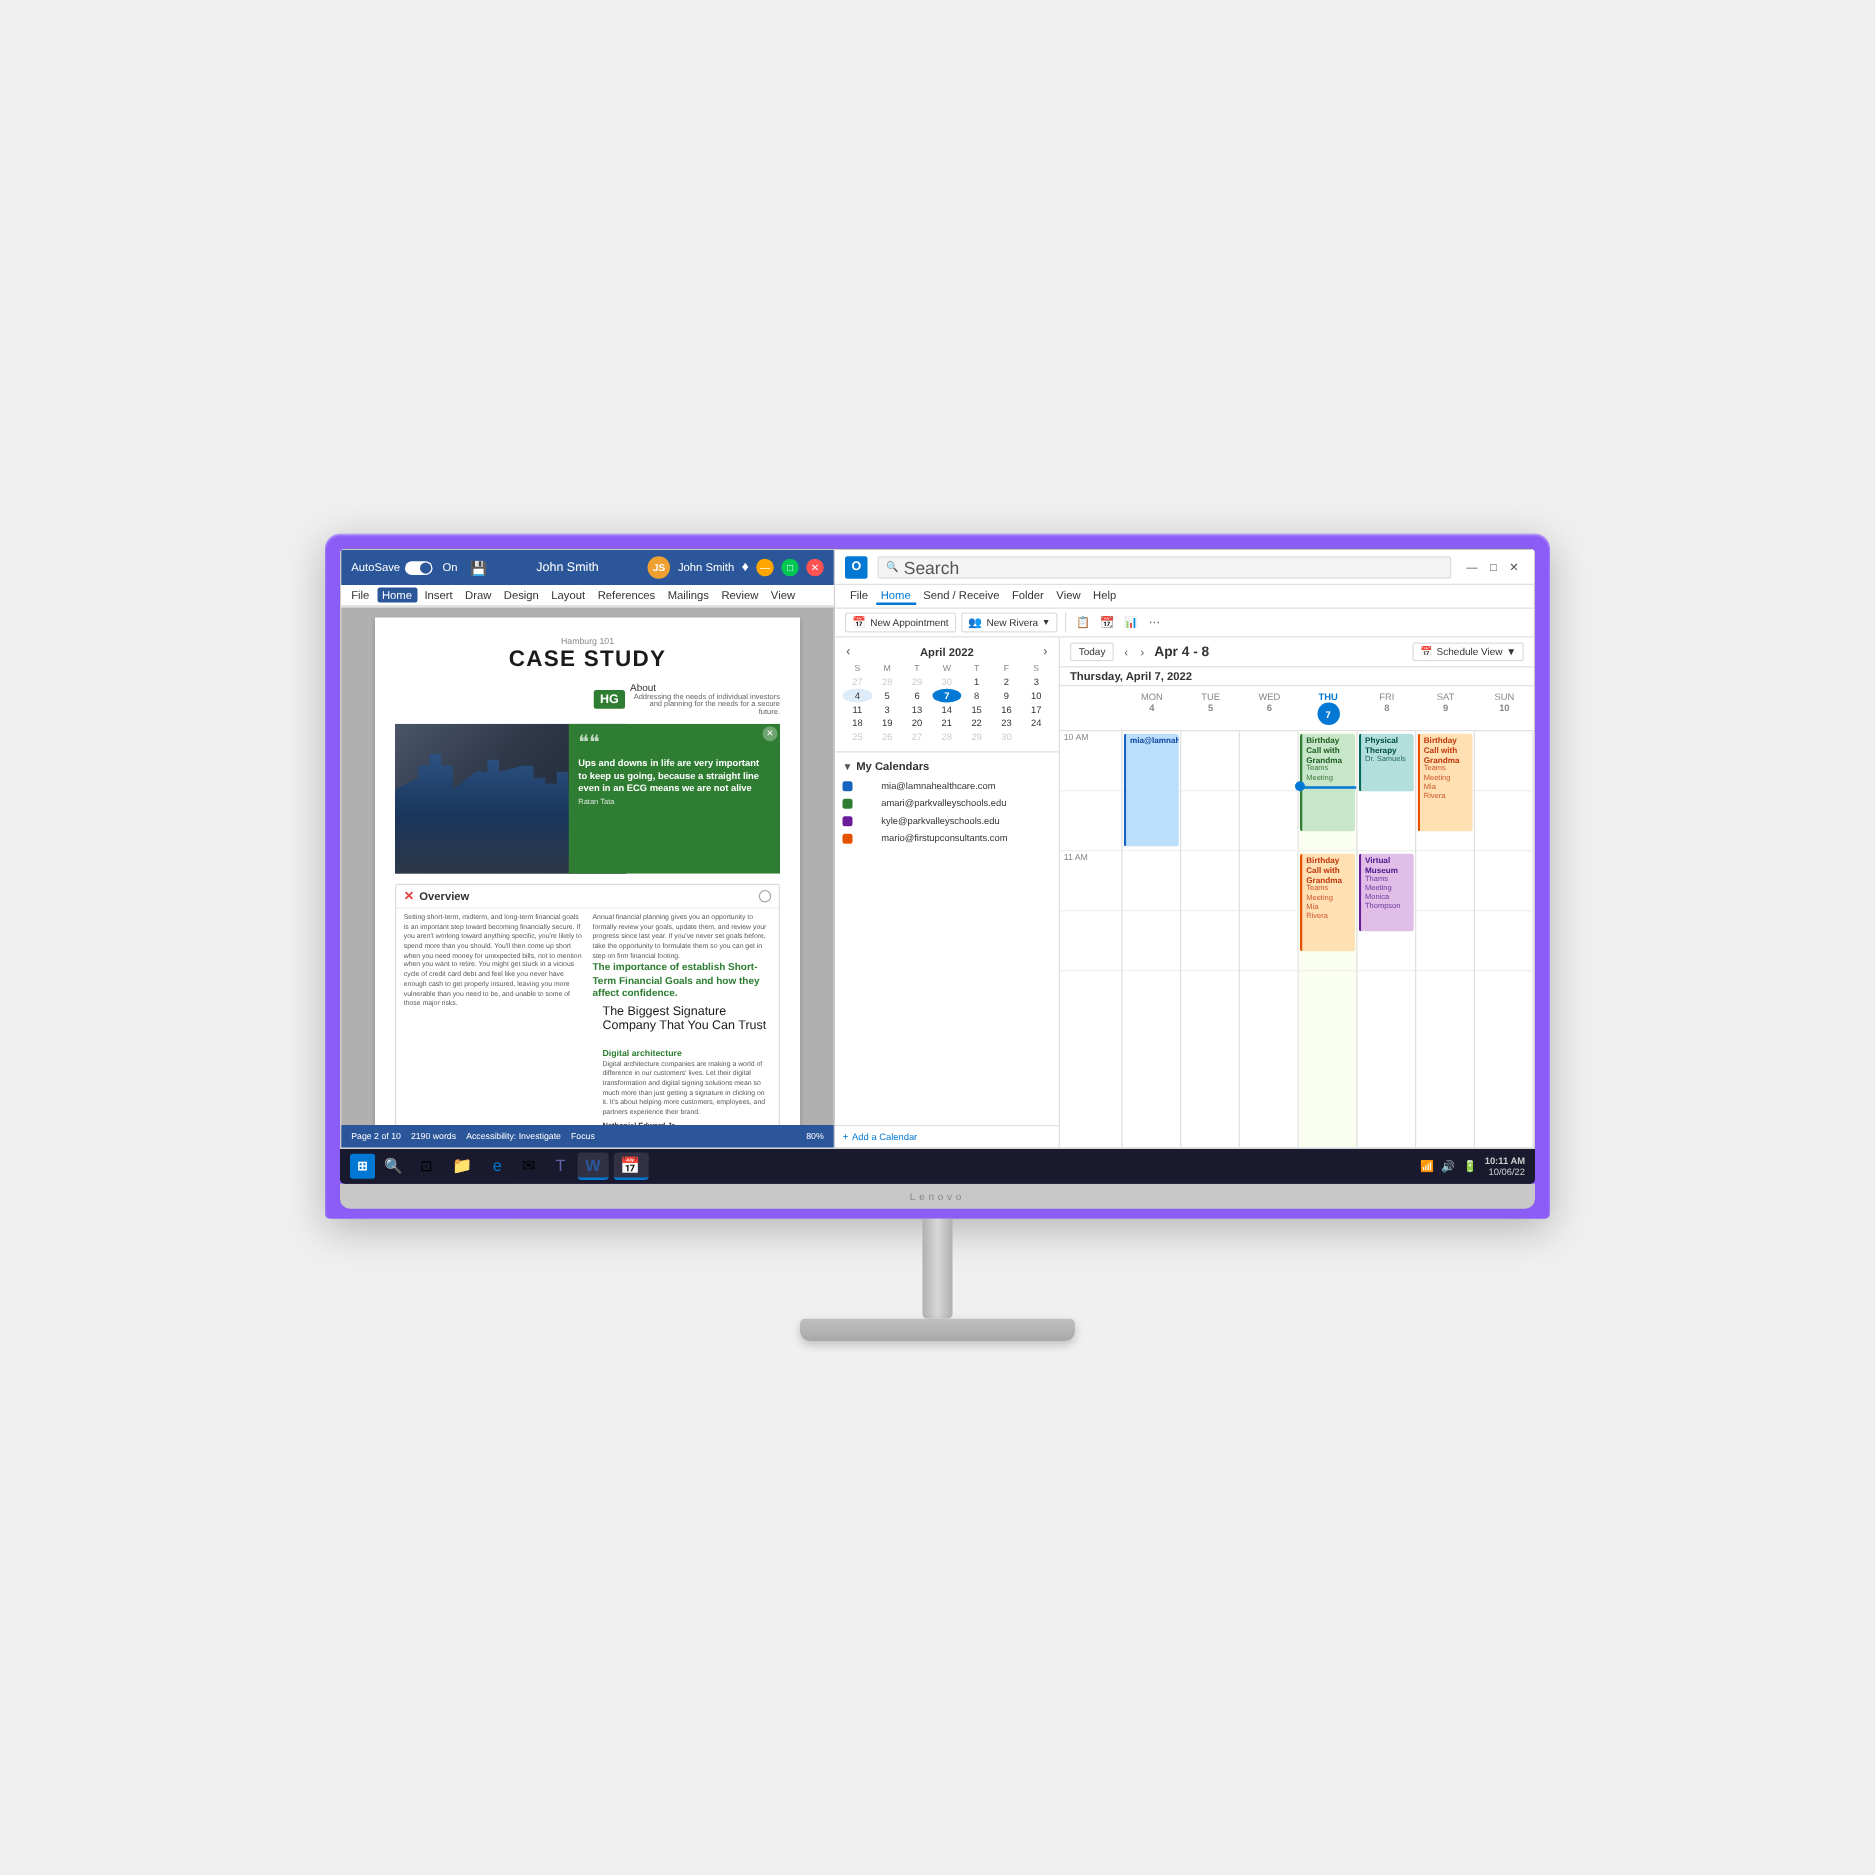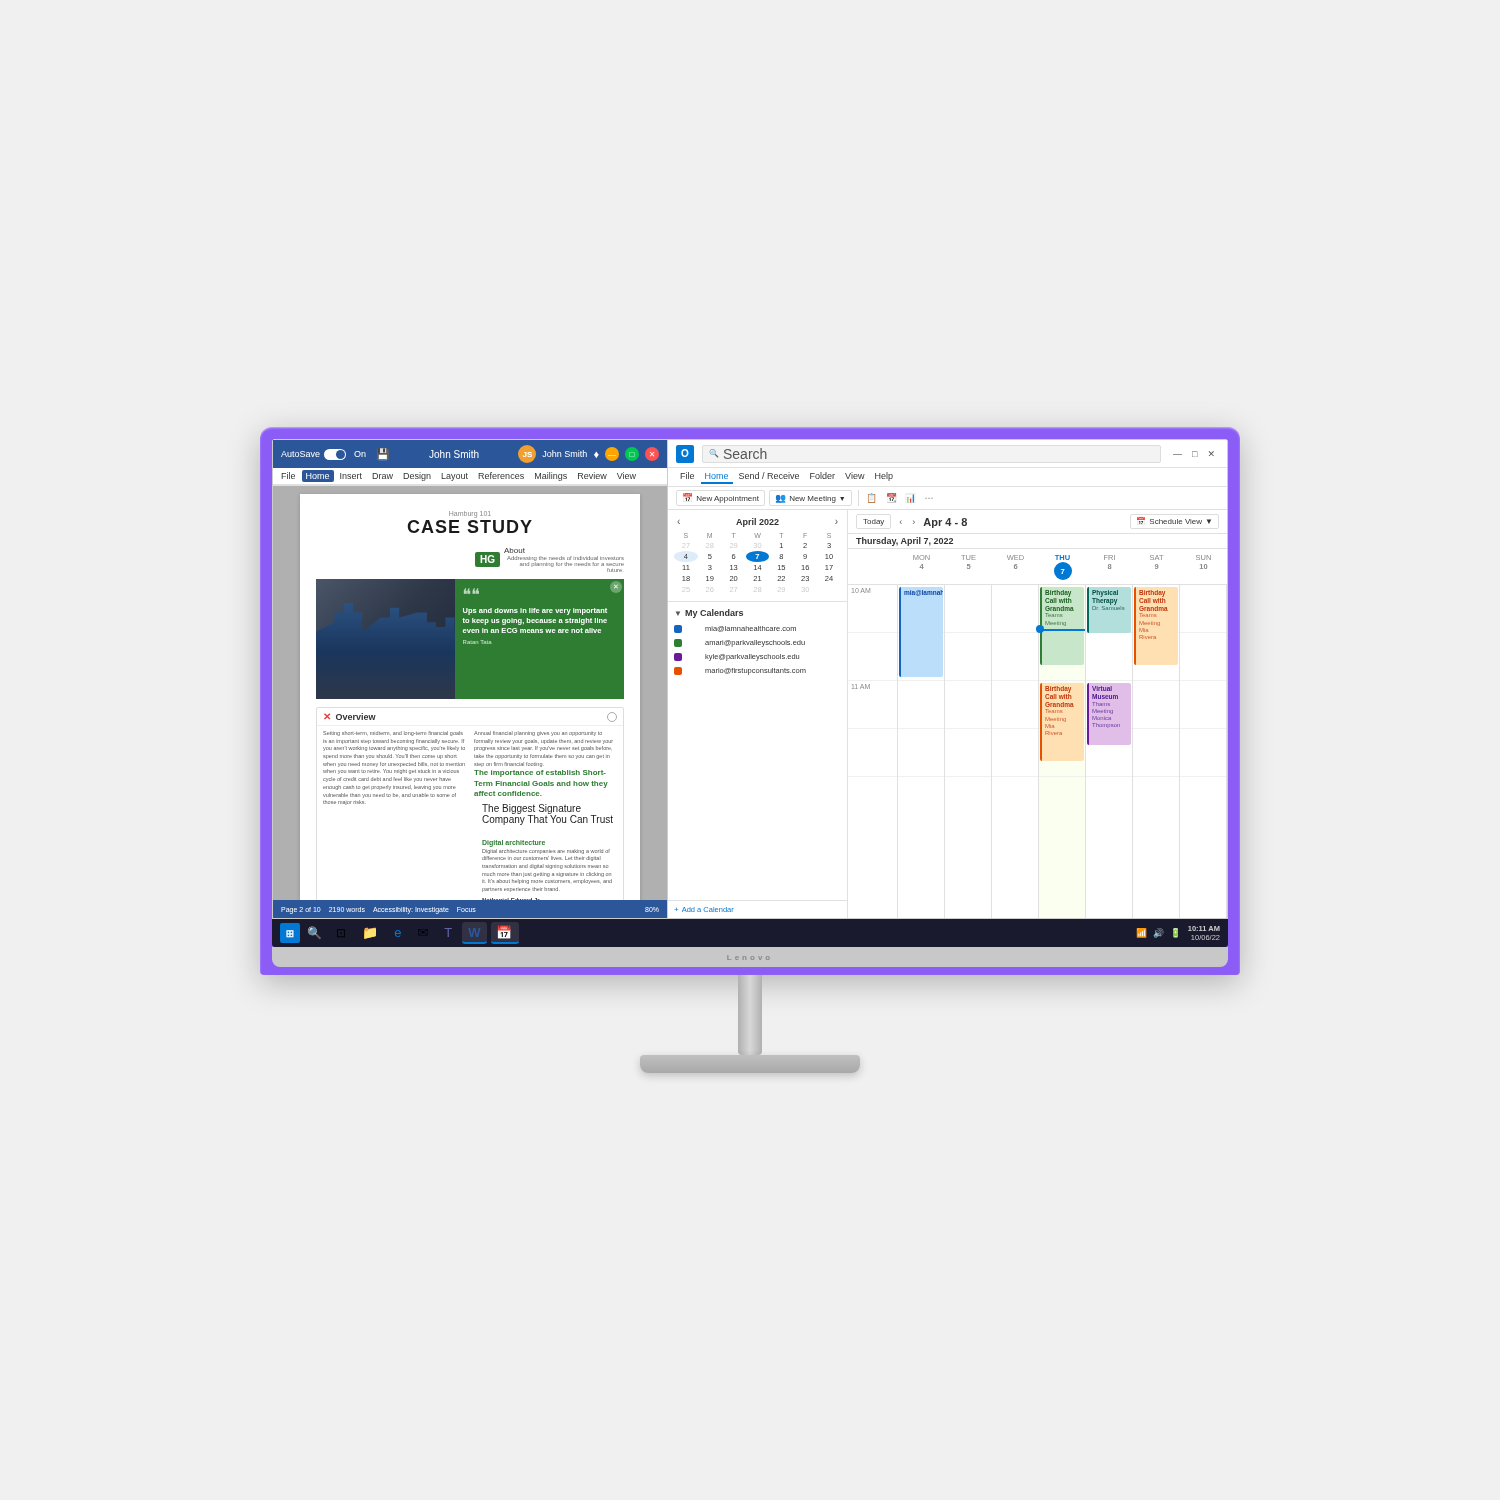--- a/index.html
+++ b/index.html
@@ -584,21 +584,21 @@
 
     
     .monitor-chin {
       background: #c8c8c8;
       border-radius: 0 0 8px 8px;
       height: 20px;
       display: flex;
       align-items: center;
       justify-content: center;
     }
-    .lenovo-brand { font-size: 8px; color: #888; letter-spacing: 3px; font-weight: 700; }
+    .lenovo-brand { font-size: 8px; color: #888; letter-spacing: 3px; font-weight: 400; }
 
     
     .monitor-stand {
       display: flex;
       flex-direction: column;
       align-items: center;
     }
     .stand-neck {
       width: 24px;
       height: 80px;
@@ -742,21 +742,21 @@
               <span class="outlook-menu-item">View</span>
               <span class="outlook-menu-item">Help</span>
             </div>
             <div class="outlook-toolbar">
               <button class="ol-tool-btn">
                 <span class="ol-tool-icon">📅</span>
                 <span>New Appointment</span>
               </button>
               <button class="ol-tool-btn">
                 <span class="ol-tool-icon">👥</span>
-                <span>New Meeting</span>
+                <span>New Rivera</span>
                 <span style="font-size:7px;">▼</span>
               </button>
               <div class="ol-tool-divider"></div>
               <span class="ol-small-btn">📋</span>
               <span class="ol-small-btn">📆</span>
               <span class="ol-small-btn">📊</span>
               <span class="ol-small-btn">⋯</span>
             </div>
           </div>
           <div class="outlook-body">

